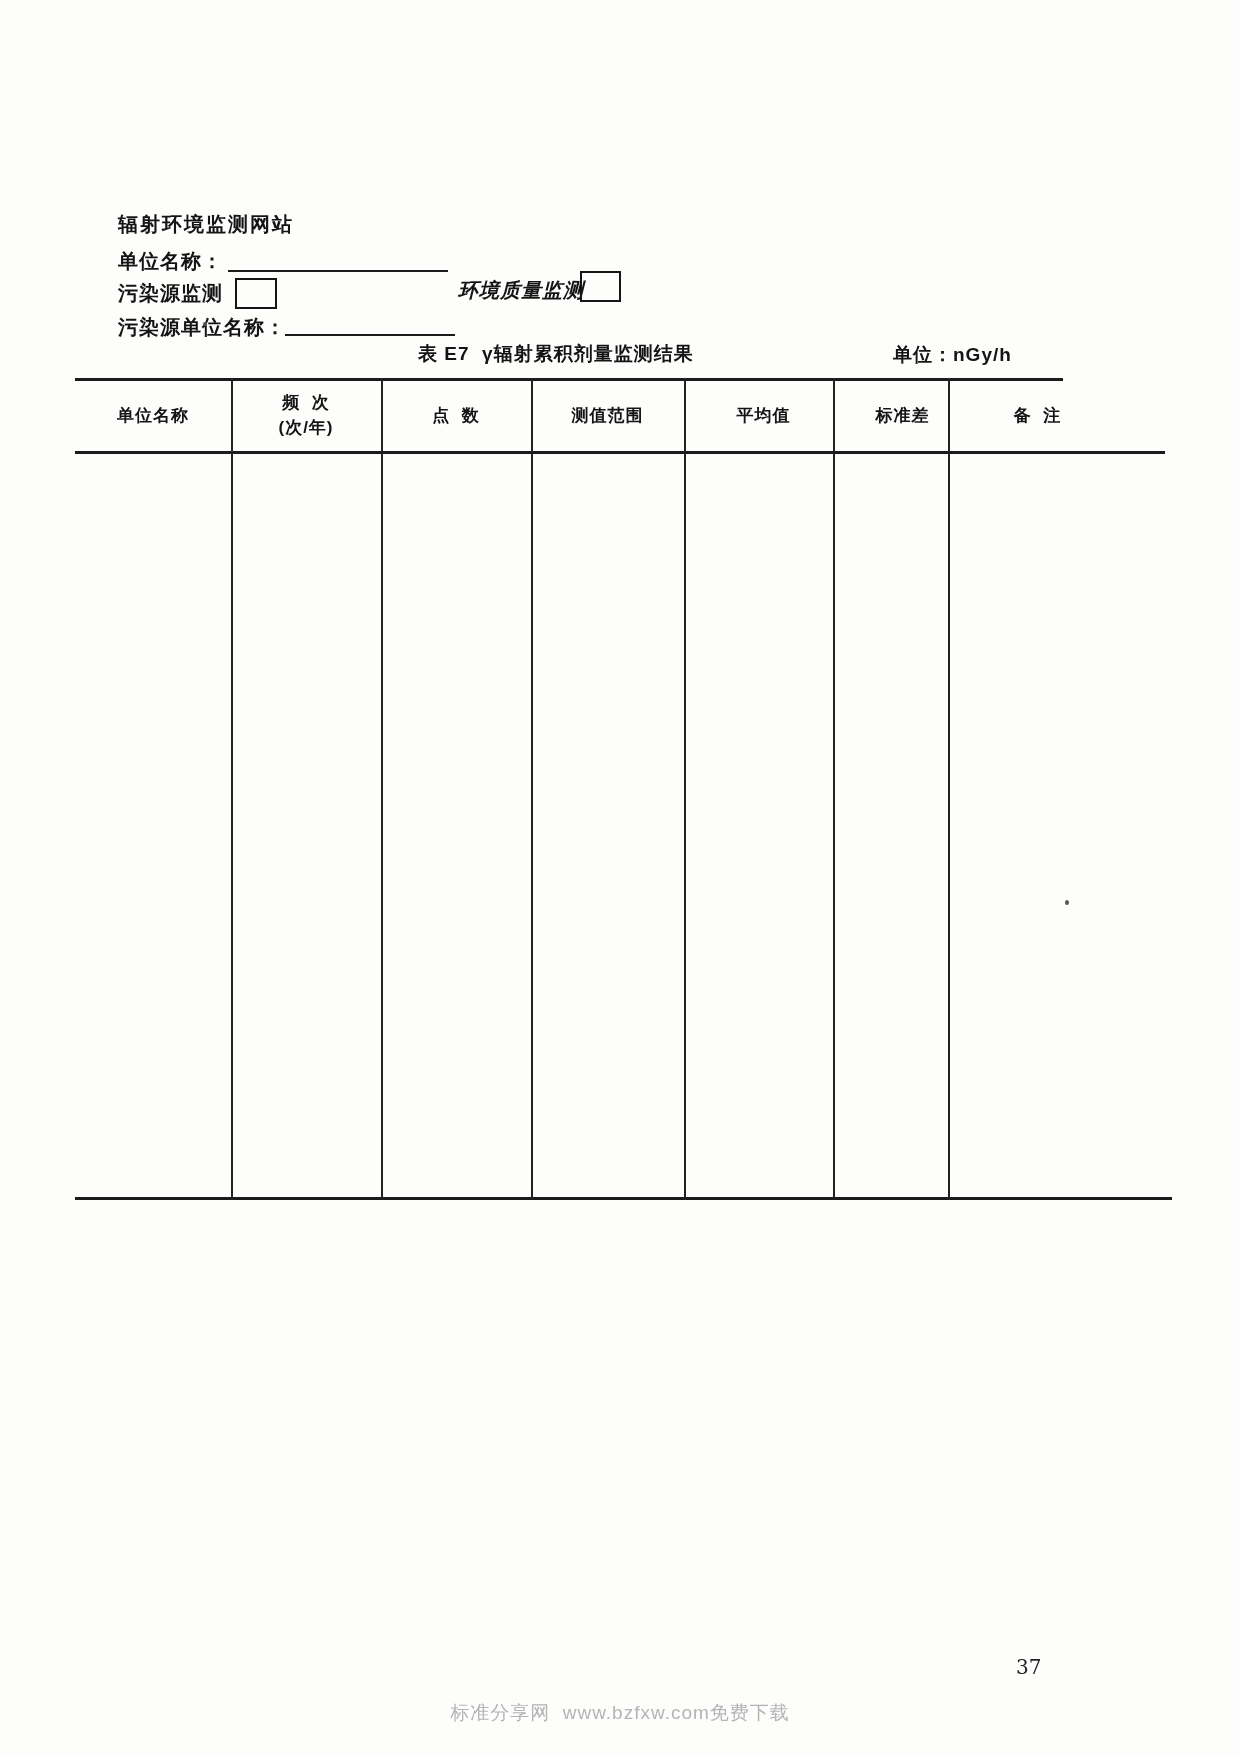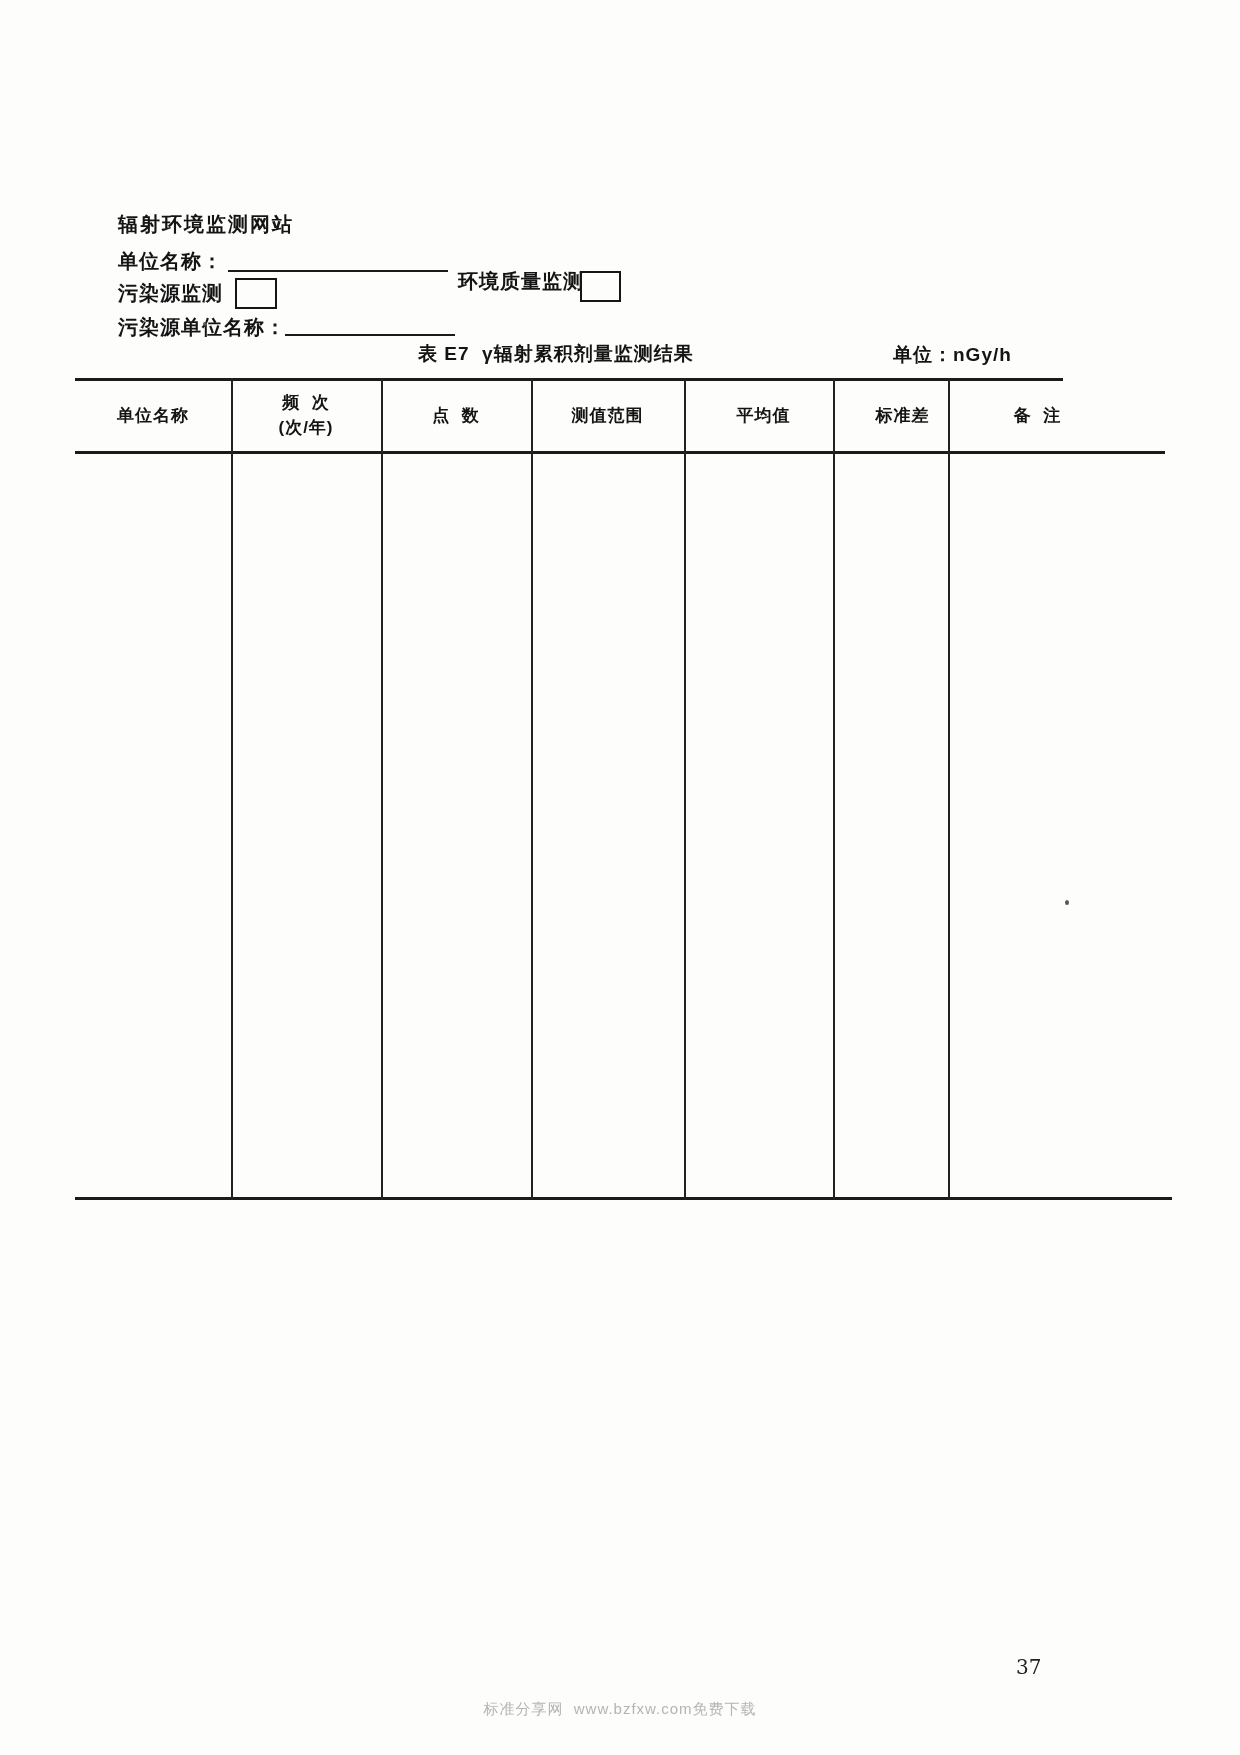--- a/index.html
+++ b/index.html
@@ -19,37 +19,37 @@
   .vline{background:#222;width:2px;}
   .underline{background:#1b1b1b;height:2px;}
   .checkbox{border:2px solid #151515;background:transparent;}
   .hcell{
     display:flex;flex-direction:column;align-items:center;justify-content:center;
     font-size:17px;font-weight:600;white-space:pre;line-height:25px;letter-spacing:1px;
   }
   .title{font-size:19px;font-weight:700;letter-spacing:1px;white-space:pre;}
   .unit{font-size:19px;font-weight:600;white-space:pre;}
   .pagenum{font-family:"DejaVu Serif", serif;font-size:20px;color:#222;}
-  .watermark{font-size:15px;color:#b4b4b4;letter-spacing:1px;text-align:center;white-space:pre;}
+  .watermark{font-size:19px;color:#b4b4b4;letter-spacing:1px;text-align:center;white-space:pre;}
   .speck{background:#555;border-radius:50%;}
 </style>
 </head>
 <body>
 
 <div class="page">
 
   <div class="abs cjk lbl" style="left:118px;top:211px;letter-spacing:2px;">辐射环境监测网站</div>
 
   <div class="abs cjk lbl" style="left:118px;top:248px;">单位名称：</div>
   <div class="abs underline" style="left:228px;top:270px;width:220px;"></div>
 
   <div class="abs cjk lbl" style="left:118px;top:280px;">污染源监测</div>
   <div class="abs checkbox" style="left:235px;top:278px;width:38px;height:27px;"></div>
 
-  <div class="abs cjk lbl" style="left:458px;top:268px;">环境质量监测</div>
+  <div class="abs cjk lbl" style="left:458px;top:277px;font-style:italic;">环境质量监测</div>
   <div class="abs checkbox" style="left:580px;top:271px;width:37px;height:27px;"></div>
 
   <div class="abs cjk lbl" style="left:118px;top:314px;">污染源单位名称：</div>
   <div class="abs underline" style="left:285px;top:334px;width:170px;"></div>
 
   <div class="abs cjk title" style="left:418px;top:341px;">表 E7  γ辐射累积剂量监测结果</div>
   <div class="abs cjk unit" style="left:893px;top:342px;">单位：nGy/h</div>
 
   <div class="abs hline" style="left:75px;top:378px;width:988px;"></div>
   <div class="abs hline" style="left:75px;top:451px;width:1090px;"></div>

